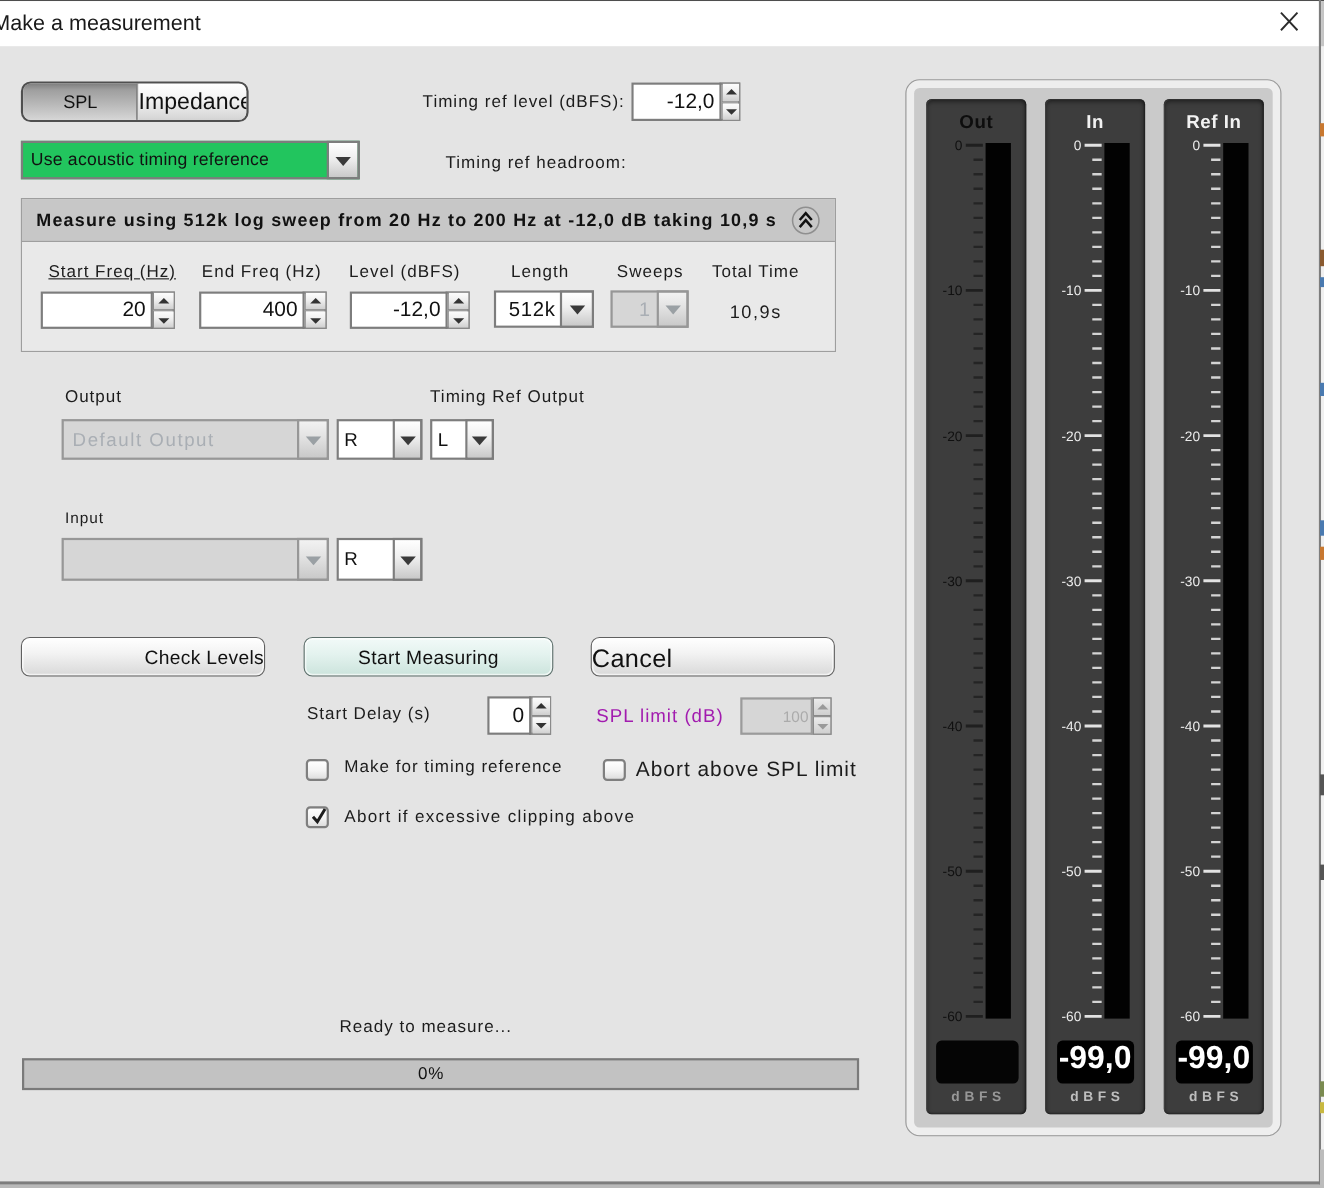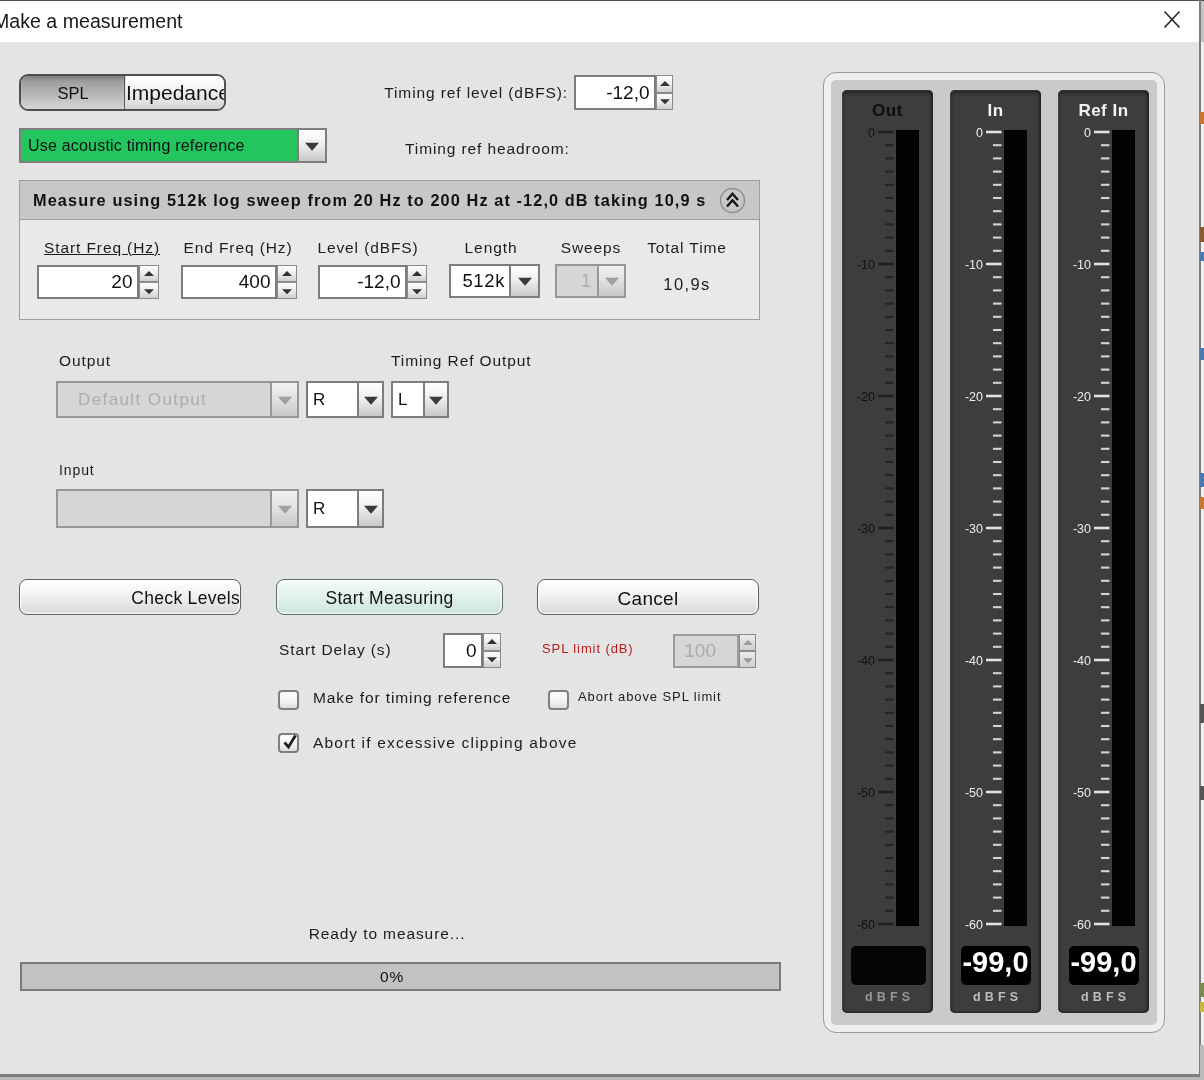--- a/index.html
+++ b/index.html
@@ -109,21 +109,21 @@
   </div>
 <div style="position:absolute;left:555px;top:264px;width:71px;height:34px;border:2px solid #979797;background:#d6d6d6;box-sizing:border-box">
 <div style="position:absolute;top:0;bottom:0;right:27px;padding-right:6px;text-align:right;left:0;line-height:30px;font-size:18px;letter-spacing:0px;color:#a9aeb4;white-space:nowrap">1</div>
 <div style="position:absolute;right:-2px;top:-2px;width:29px;height:34px;border:2px solid #979797;background:linear-gradient(180deg,#f2f2f2,#e2e2e2 45%,#c9c9c9);box-sizing:border-box">
 <div style="position:absolute;left:50%;top:50%;transform:translate(-50%,-40%);width:0;height:0;border-left:7px solid transparent;border-right:7px solid transparent;border-top:8.5px solid #9aa0a4"></div>
 </div>
   </div>
 <div style="position:absolute;left:687px;top:275px;transform:translateX(-50%);font-size:16.5px;letter-spacing:1.4px;color:#1c1c1c;white-space:nowrap;">10,9s</div>
 <div style="position:absolute;left:59px;top:351.5px;font-size:15.5px;letter-spacing:0.9px;color:#1c1c1c;white-space:nowrap;">Output</div>
 <div style="position:absolute;left:56px;top:381px;width:243px;height:37px;border:2px solid #979797;background:#d6d6d6;box-sizing:border-box">
-<div style="position:absolute;top:0;bottom:0;left:0;padding-left:20px;text-align:left;line-height:33px;font-size:17px;letter-spacing:1.4px;color:#a9aeb4;white-space:nowrap">Default Output</div>
+<div style="position:absolute;top:0;bottom:0;left:0;padding-left:8px;text-align:left;line-height:33px;font-size:17px;letter-spacing:1.4px;color:#a9aeb4;white-space:nowrap">Default Output</div>
 <div style="position:absolute;right:-2px;top:-2px;width:29px;height:37px;border:2px solid #979797;background:linear-gradient(180deg,#f2f2f2,#e2e2e2 45%,#c9c9c9);box-sizing:border-box">
 <div style="position:absolute;left:50%;top:50%;transform:translate(-50%,-40%);width:0;height:0;border-left:7px solid transparent;border-right:7px solid transparent;border-top:8.5px solid #9aa0a4"></div>
 </div>
   </div>
 <div style="position:absolute;left:306px;top:381px;width:78px;height:37px;border:2px solid #7d7d7d;background:#fff;box-sizing:border-box">
 <div style="position:absolute;top:0;bottom:0;left:0;padding-left:5px;text-align:left;line-height:33px;font-size:17px;letter-spacing:0px;color:#111;white-space:nowrap">R</div>
 <div style="position:absolute;right:-2px;top:-2px;width:27px;height:37px;border:2px solid #7d7d7d;background:linear-gradient(180deg,#ffffff,#efefef 45%,#c9c9c9);box-sizing:border-box">
 <div style="position:absolute;left:50%;top:50%;transform:translate(-50%,-40%);width:0;height:0;border-left:7px solid transparent;border-right:7px solid transparent;border-top:8.5px solid #3a3a3a"></div>
 </div>
   </div>
@@ -142,49 +142,49 @@
 </div>
   </div>
 <div style="position:absolute;left:306px;top:489px;width:78px;height:39px;border:2px solid #7d7d7d;background:#fff;box-sizing:border-box">
 <div style="position:absolute;top:0;bottom:0;left:0;padding-left:5px;text-align:left;line-height:35px;font-size:17px;letter-spacing:0px;color:#111;white-space:nowrap">R</div>
 <div style="position:absolute;right:-2px;top:-2px;width:27px;height:39px;border:2px solid #7d7d7d;background:linear-gradient(180deg,#ffffff,#efefef 45%,#c9c9c9);box-sizing:border-box">
 <div style="position:absolute;left:50%;top:50%;transform:translate(-50%,-40%);width:0;height:0;border-left:7px solid transparent;border-right:7px solid transparent;border-top:8.5px solid #3a3a3a"></div>
 </div>
   </div>
 <div style="position:absolute;left:19px;top:579px;width:222px;height:36px;border:1.5px solid #606060;border-radius:8px;background:linear-gradient(180deg,#ffffff,#f3f3f3 40%,#dedede 88%,#d8d8d8);box-sizing:border-box;text-align:right;line-height:37px;font-size:17.5px;letter-spacing:0.3px;color:#111;box-shadow:inset 0 0 0 1.5px rgba(255,255,255,.65)">Check Levels</div>
 <div style="position:absolute;left:276px;top:579px;width:227px;height:36px;border:1.5px solid #5d6f6b;border-radius:8px;background:linear-gradient(180deg,#f2faf8,#e3f2ee 45%,#cfe6df 92%,#cae2da);box-sizing:border-box;text-align:center;line-height:37px;font-size:17.5px;letter-spacing:0.3px;color:#111;box-shadow:inset 0 0 0 1.5px rgba(255,255,255,.65)">Start Measuring</div>
-<div style="position:absolute;left:537px;top:579px;width:222px;height:36px;border:1.5px solid #606060;border-radius:8px;background:linear-gradient(180deg,#ffffff,#f3f3f3 40%,#dedede 88%,#d8d8d8);box-sizing:border-box;text-align:center;line-height:37px;font-size:19px;letter-spacing:0.3px;color:#111;box-shadow:inset 0 0 0 1.5px rgba(255,255,255,.65)">Cancel</div>
+<div style="position:absolute;left:537px;top:579px;width:222px;height:36px;border:1.5px solid #606060;border-radius:8px;background:linear-gradient(180deg,#ffffff,#f3f3f3 40%,#dedede 88%,#d8d8d8);box-sizing:border-box;line-height:37px;font-size:23px;letter-spacing:0.3px;color:#111;box-shadow:inset 0 0 0 1.5px rgba(255,255,255,.65)">Cancel</div>
 <div style="position:absolute;left:279px;top:641px;font-size:15.5px;letter-spacing:0.9px;color:#1c1c1c;white-space:nowrap;">Start Delay (s)</div>
 <div style="position:absolute;left:443px;top:633px;width:58px;height:35px;border:2px solid #7d7d7d;background:#fff;box-sizing:border-box">
 <div style="position:absolute;right:18px;top:0;bottom:0;line-height:31px;font-size:19px;letter-spacing:0px;color:#111;padding-right:4.5px">0</div>
 <div style="position:absolute;right:-2px;top:-2px;width:20px;height:35px;border-left:2px solid #7d7d7d;box-sizing:border-box">
 <div style="position:absolute;left:0;top:0;width:100%;height:17.5px;background:linear-gradient(180deg,#fdfdfd,#efefef 45%,#cfcfcf);border:1px solid #8a8a8a;box-sizing:border-box">
         <div style="position:absolute;left:50%;top:50%;transform:translate(-50%,-60%);width:0;height:0;border-left:5px solid transparent;border-right:5px solid transparent;border-bottom:5px solid #333;"></div>
       </div>
 <div style="position:absolute;left:0;bottom:0;width:100%;height:17.5px;background:linear-gradient(180deg,#fdfdfd,#efefef 45%,#cfcfcf);border:1px solid #8a8a8a;box-sizing:border-box">
         <div style="position:absolute;left:50%;top:50%;transform:translate(-50%,-35%);width:0;height:0;border-left:5px solid transparent;border-right:5px solid transparent;border-top:5px solid #333;"></div>
       </div>
 </div>
   </div>
-<div style="position:absolute;left:542px;top:641px;font-size:13px;letter-spacing:0.9px;color:#b91c1c;white-space:nowrap;">SPL limit (dB)</div>
+<div style="position:absolute;left:542px;top:641px;font-size:17px;letter-spacing:0.9px;color:#a21caf;white-space:nowrap;">SPL limit (dB)</div>
 <div style="position:absolute;left:673px;top:634px;width:83px;height:34px;border:2px solid #9b9b9b;background:#d6d6d6;box-sizing:border-box">
-<div style="position:absolute;right:17px;top:0;bottom:0;line-height:30px;font-size:19px;letter-spacing:0px;color:#ababab;padding-right:21px">100</div>
+<div style="position:absolute;right:17px;top:0;bottom:0;line-height:30px;font-size:14px;letter-spacing:0px;color:#ababab;padding-right:2px">100</div>
 <div style="position:absolute;right:-2px;top:-2px;width:19px;height:34px;border-left:2px solid #9b9b9b;box-sizing:border-box">
 <div style="position:absolute;left:0;top:0;width:100%;height:17.0px;background:linear-gradient(180deg,#ececec,#cfcfcf);border:1px solid #8a8a8a;box-sizing:border-box">
         <div style="position:absolute;left:50%;top:50%;transform:translate(-50%,-60%);width:0;height:0;border-left:5px solid transparent;border-right:5px solid transparent;border-bottom:5px solid #9a9a9a;"></div>
       </div>
 <div style="position:absolute;left:0;bottom:0;width:100%;height:17.0px;background:linear-gradient(180deg,#ececec,#cfcfcf);border:1px solid #8a8a8a;box-sizing:border-box">
         <div style="position:absolute;left:50%;top:50%;transform:translate(-50%,-35%);width:0;height:0;border-left:5px solid transparent;border-right:5px solid transparent;border-top:5px solid #9a9a9a;"></div>
       </div>
 </div>
   </div>
 <div style="position:absolute;left:278px;top:690px;width:21px;height:20px;border:2px solid #7f7f7f;border-radius:4px;background:linear-gradient(180deg,#ffffff,#f3f3f3 55%,#dedede);box-sizing:border-box"></div>
 <div style="position:absolute;left:313px;top:689px;font-size:15.5px;letter-spacing:0.9px;color:#1c1c1c;white-space:nowrap;">Make for timing reference</div>
 <div style="position:absolute;left:548px;top:690px;width:21px;height:20px;border:2px solid #7f7f7f;border-radius:4px;background:linear-gradient(180deg,#ffffff,#f3f3f3 55%,#dedede);box-sizing:border-box"></div>
-<div style="position:absolute;left:578px;top:689px;font-size:13px;letter-spacing:0.9px;color:#1c1c1c;white-space:nowrap;">Abort above SPL limit</div>
+<div style="position:absolute;left:578px;top:689px;font-size:19px;letter-spacing:0.9px;color:#1c1c1c;white-space:nowrap;">Abort above SPL limit</div>
 <div style="position:absolute;left:278px;top:733px;width:21px;height:20px;border:2px solid #7f7f7f;border-radius:4px;background:linear-gradient(180deg,#ffffff,#f3f3f3 55%,#dedede);box-sizing:border-box">
     <svg width="19" height="20" style="position:absolute;left:1px;top:-2px">
       <polyline points="3.5,9.5 7.5,14 14.5,2.5" fill="none" stroke="#1d1d1d" stroke-width="2.7"></polyline>
     </svg>
   </div>
 <div style="position:absolute;left:313px;top:734px;font-size:15.5px;letter-spacing:1.2px;color:#1c1c1c;white-space:nowrap;">Abort if excessive clipping above</div>
 <div style="position:absolute;left:387px;top:924.5px;transform:translateX(-50%);font-size:15.5px;letter-spacing:0.9px;color:#1c1c1c;white-space:nowrap;">Ready to measure...</div>
 <div style="position:absolute;left:20px;top:962px;width:761px;height:29px;border:2px solid #7a7a7a;background:#c2c2c2;box-sizing:border-box"></div>
 <div style="position:absolute;left:392px;top:968px;transform:translateX(-50%);font-size:15.5px;letter-spacing:0.9px;color:#111;white-space:nowrap;">0%</div>
 <div style="position:absolute;left:823px;top:72px;width:342px;height:961px;border:1px solid #9c9c9c;border-radius:13px;background:#cacaca;box-sizing:border-box;box-shadow:inset 0 0 0 7px #eeeeee, inset 0 2px 2px rgba(255,255,255,.9)"></div>

